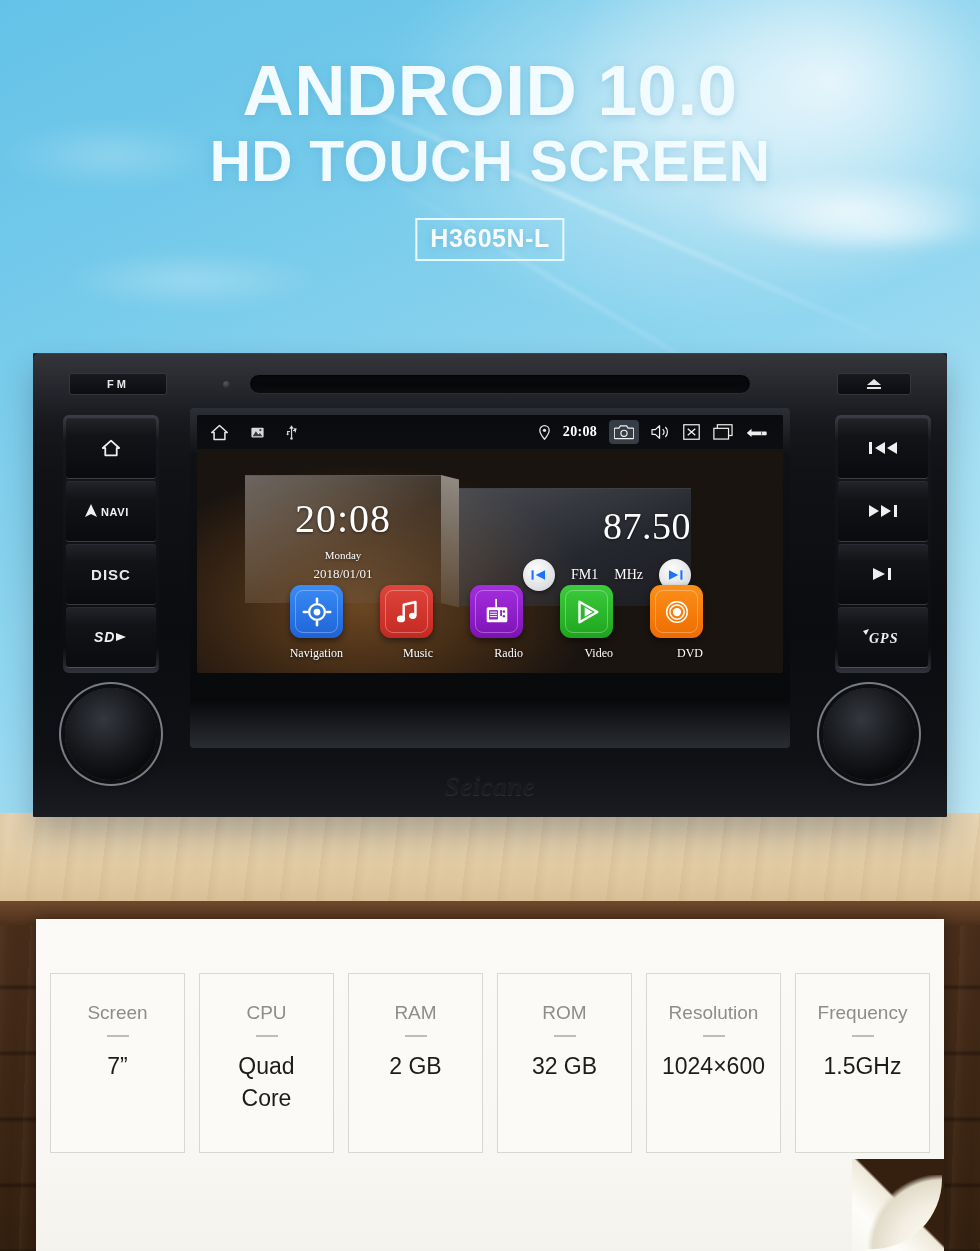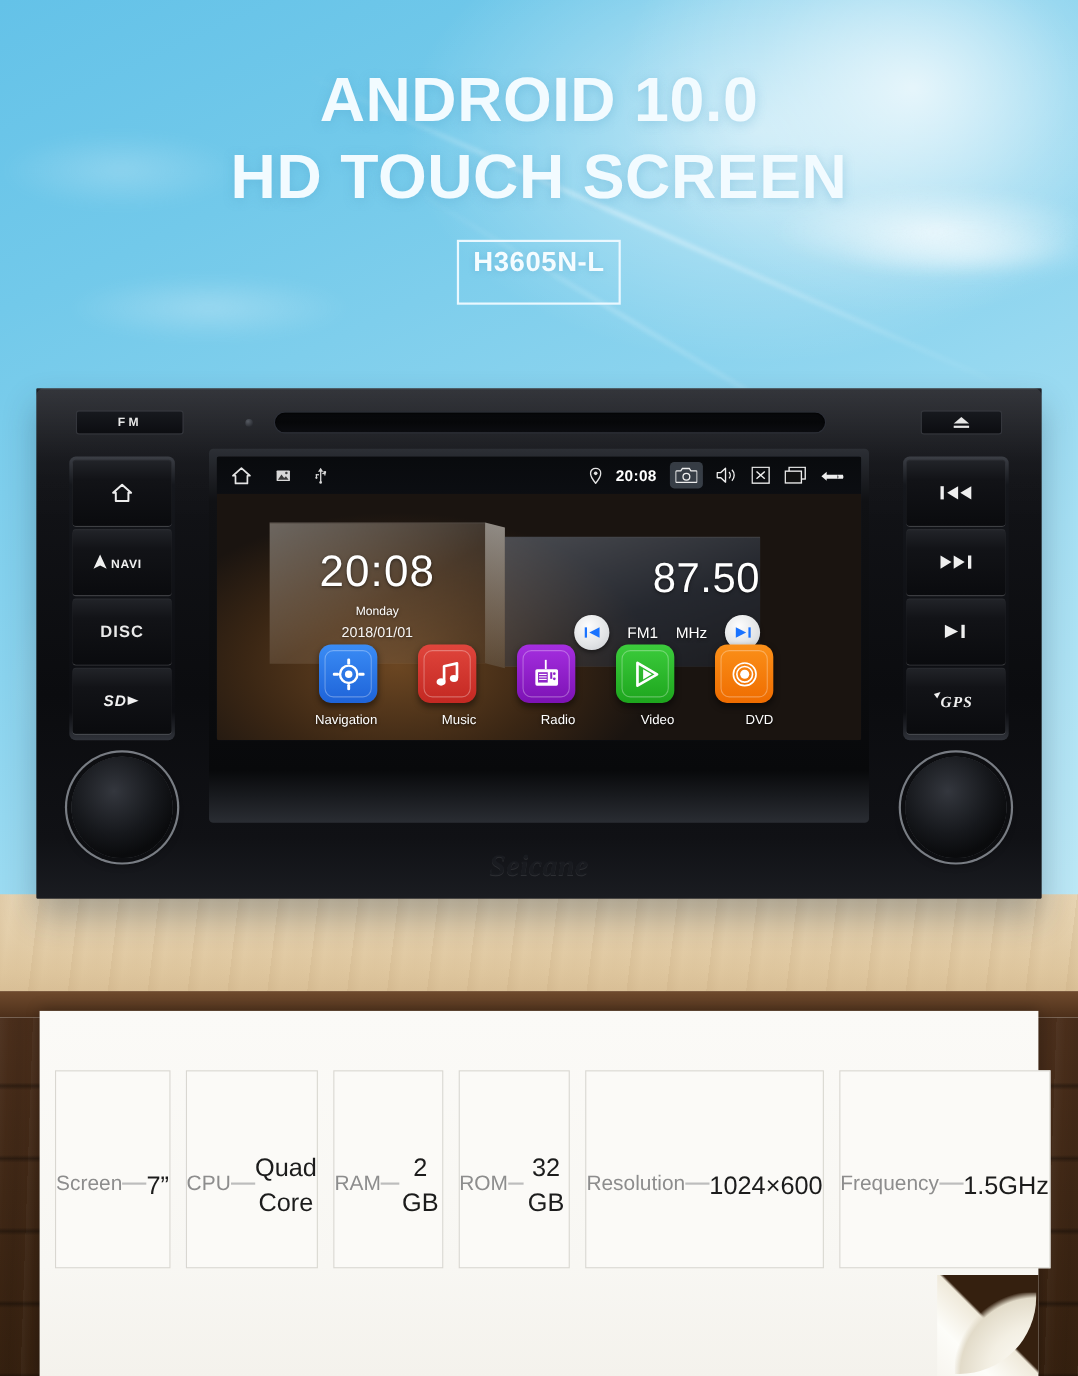--- a/index.html
+++ b/index.html
@@ -38,25 +38,25 @@
     position: absolute; left: 560px; top: -130px; width: 540px; height: 420px;
     background: radial-gradient(ellipse at center, rgba(255,255,255,.72) 0%, rgba(255,255,255,.25) 38%, rgba(255,255,255,0) 70%);
   }
 
   
   .headline {
     position: absolute; left: 0; top: 56px; width: 980px; text-align: center;
     color: #f2fbff; font-weight: bold; letter-spacing: .5px;
     text-shadow: 0 2px 10px rgba(80,160,200,.35);
   }
-  .headline .l1 { font-size: 57px; line-height: 70px; }
+  .headline .l1 { font-size: 71px; line-height: 70px; }
   .headline .l2 { font-size: 57px; line-height: 70px; }
   .model-badge {
     position: absolute; left: 50%; top: 218px; transform: translateX(-50%);
-    border: 2px solid #eaf8ff; padding: 4px 13px 22px;
+    border: 2px solid #eaf8ff; padding: 4px 13px 6px;
     color: #f4fcff; font-size: 25px; font-weight: bold; letter-spacing: .5px;
     text-shadow: 0 1px 6px rgba(80,160,200,.4);
   }
 
   
   .table-top {
     position: absolute; left: 0; top: 813px; width: 980px; height: 88px;
     background:
       repeating-linear-gradient(97deg, rgba(190,160,118,.20) 0px, rgba(190,160,118,0) 11px, rgba(215,190,150,.16) 22px, rgba(190,160,118,0) 36px),
       linear-gradient(180deg, #e8d5b4 0%, #e4cfab 40%, #dfc79f 78%, #d9bf96 100%);
@@ -90,21 +90,21 @@
     border-bottom-right-radius: 70px 70px;
   }
 
   
   .specs {
     position: absolute; left: 50px; top: 973px; width: 880px; height: 180px;
     display: flex; gap: 14px; align-items: stretch;
   }
   .spec-card {
     flex: 1 1 0; border: 1px solid #d9d7d1; background: #fbfaf7;
-    display: flex; flex-direction: row; align-items: center; justify-content: flex-start;
+    display: flex; flex-direction: column; align-items: center; justify-content: flex-start;
     padding-top: 28px;
   }
   .spec-label { font-size: 19px; color: #8d8d8d; font-weight: normal; }
   .spec-dash { width: 22px; height: 2px; background: #bdbdbd; margin: 11px 0 13px; }
   .spec-value { font-size: 23px; color: #1c1c1c; line-height: 32px; text-align: center; }
 
   
   .unit {
     position: absolute; left: 33px; top: 353px; width: 914px; height: 464px;
     border-radius: 1px;
@@ -139,21 +139,21 @@
     display: flex; align-items: center; justify-content: center;
   }
 
   
   .btn-col {
     position: absolute; top: 62px; width: 96px; height: 258px;
     border-radius: 6px; padding: 3px;
     background: linear-gradient(180deg, #3b3e45 0%, #15171c 10%, #0c0d11 90%, #30333a 100%);
   }
   .btn-col.left  { left: 30px; }
-  .btn-col.right { right: 30px; }
+  .btn-col.right { right: 16px; }
   .hw-btn {
     position: relative; height: 60px; margin-bottom: 3px; border-radius: 3px;
     background: linear-gradient(180deg, #222429 0%, #121317 30%, #0a0b0e 100%);
     box-shadow: 0 1px 0 rgba(255,255,255,.18), inset 0 1px 1px rgba(255,255,255,.04);
     display: flex; align-items: center; justify-content: center;
     color: #e9e9e9; font-size: 15px; font-weight: bold; letter-spacing: 1px;
   }
   .hw-btn:last-child { margin-bottom: 0; }
   .knob {
     position: absolute; top: 335px; width: 92px; height: 92px; border-radius: 50%;
@@ -169,20 +169,21 @@
   .screen-frame {
     position: absolute; left: 157px; top: 55px; width: 600px; height: 340px;
     border-radius: 4px; padding: 7px;
     background: linear-gradient(180deg, #2c2f35 0%, #101114 14%, #08090b 86%, #2a2d33 100%);
   }
   .screen {
     position: relative; width: 586px; height: 258px; overflow: hidden; border-radius: 2px;
     background:
       radial-gradient(ellipse 330px 200px at 28% 74%, #6b4622 0%, #3a2614 42%, #1a1410 70%),
       linear-gradient(140deg, #0f1620 0%, #16263c 38%, #1c3354 62%, #0d1724 100%);
+    font-family: Liberation Serif, serif;
   }
   .status-bar {
     position: absolute; left: 0; top: 0; width: 586px; height: 34px;
     background: linear-gradient(180deg, rgba(8,10,13,.96) 0%, rgba(10,13,18,.9) 100%);
     display: flex; align-items: center;
   }
   .sb-left { display: flex; align-items: center; gap: 22px; padding-left: 13px; }
   .sb-right { display: flex; align-items: center; gap: 13px; margin-left: auto; padding-right: 13px; }
   .sb-time { color: #fff; font-size: 14px; font-weight: bold; letter-spacing: .3px; }
   .sb-ico { display: flex; align-items: center; justify-content: center; }

